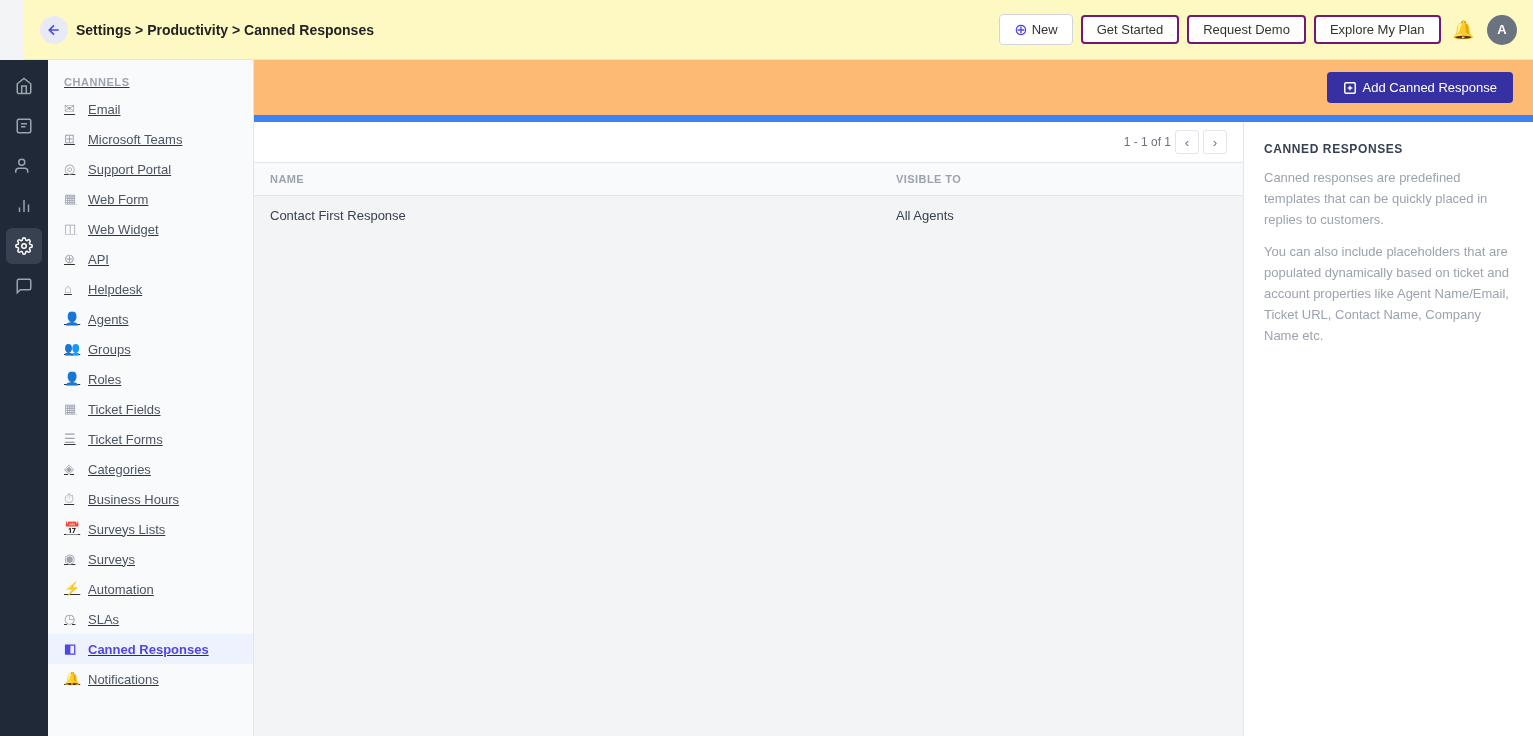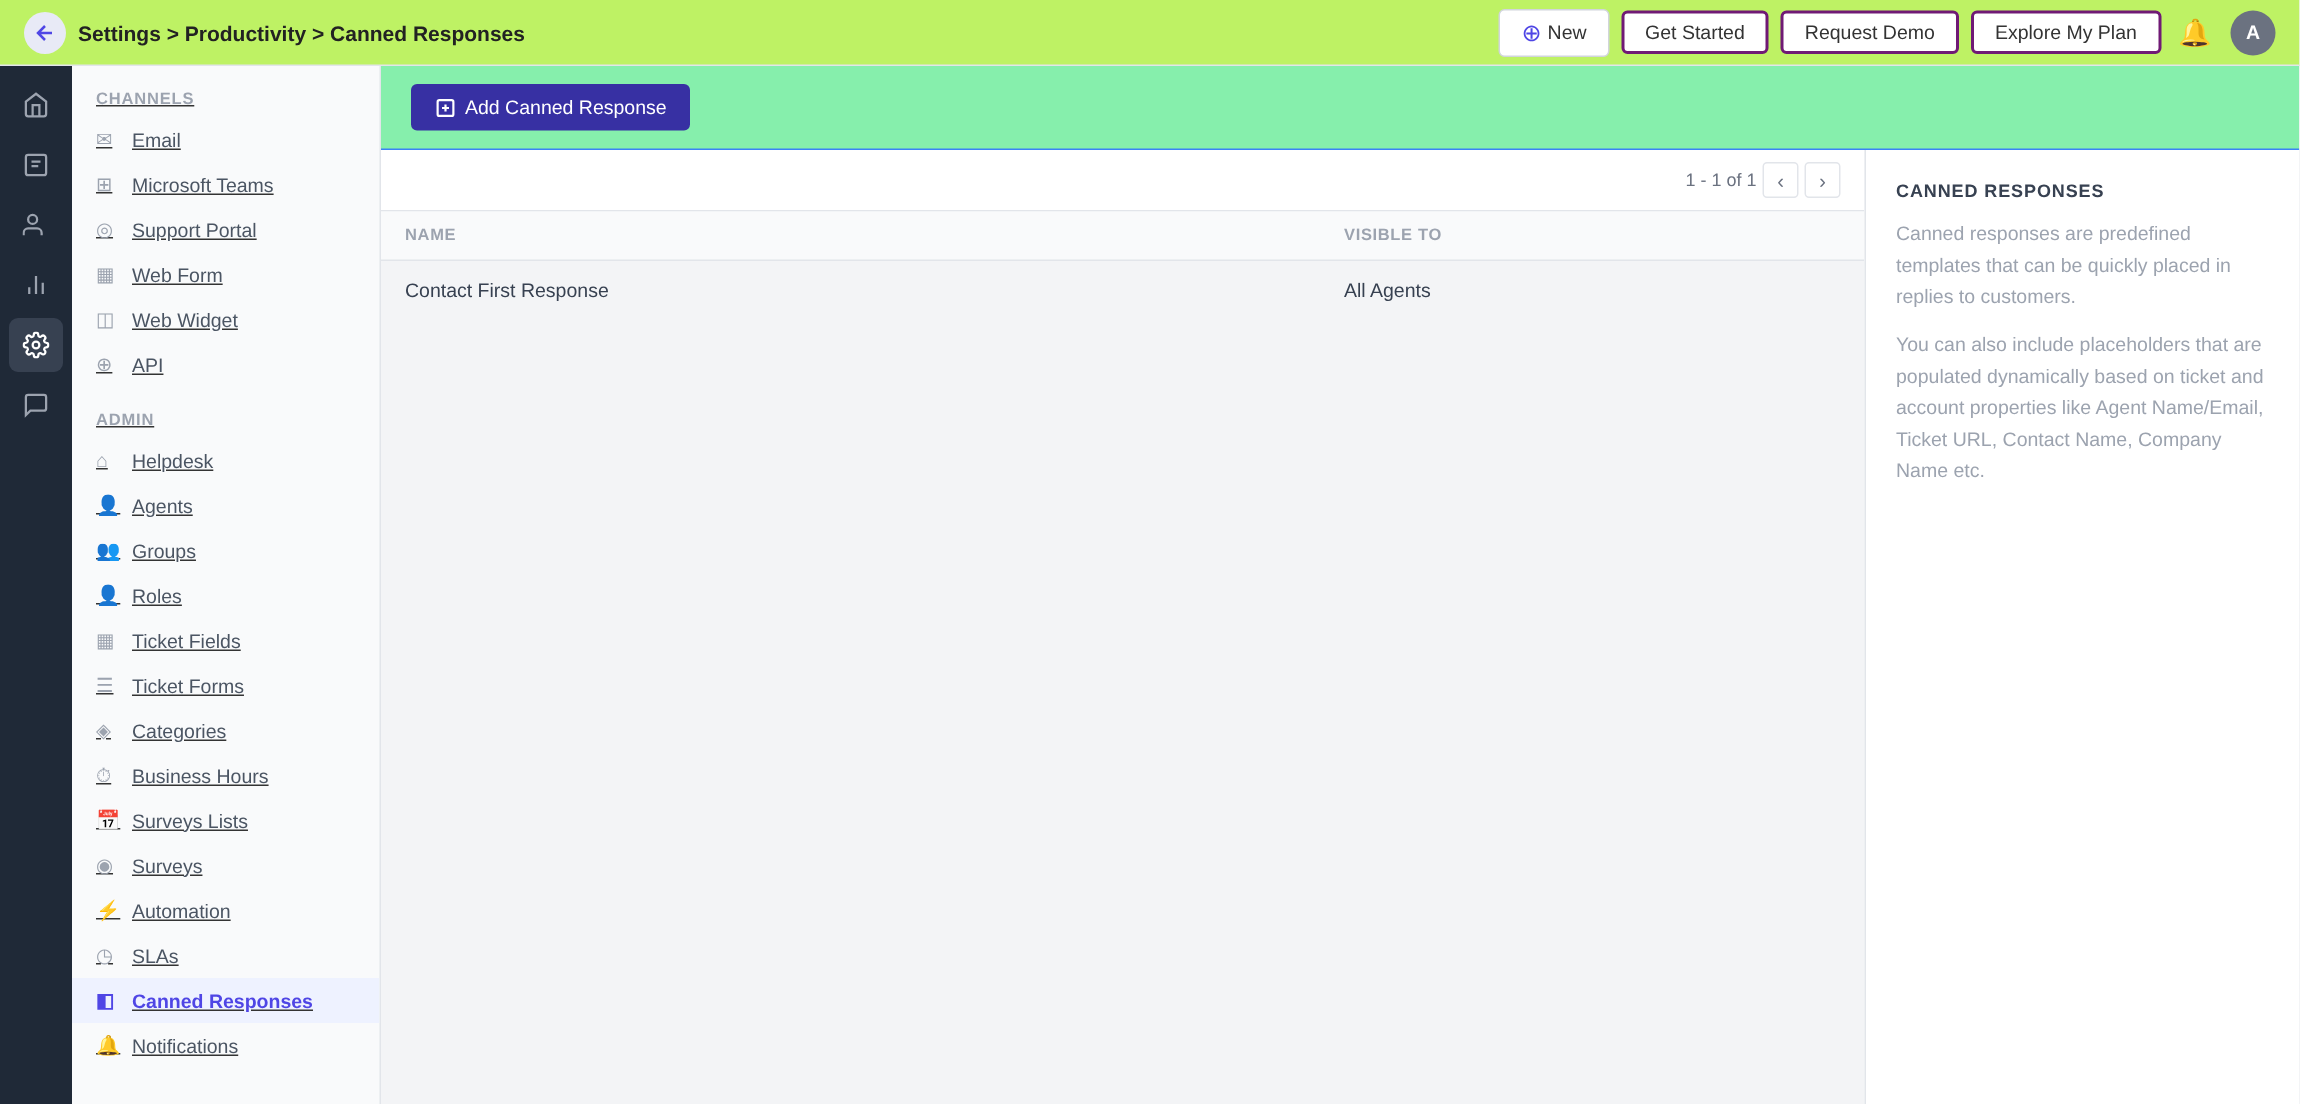--- a/index.html
+++ b/index.html
@@ -1,22 +1,22 @@
 <!DOCTYPE html>
 <html><head>
   <meta charset="utf-8">
   <style>
     * { box-sizing: border-box; margin: 0; padding: 0; }
     body { font-family: -apple-system, BlinkMacSystemFont, 'Segoe UI', sans-serif; font-size: 13px; background: #f3f4f6; color: #333; height: 736px; overflow: hidden; display: flex; flex-direction: column; }
 
     
     .topbar {
       display: flex; align-items: center; justify-content: space-between;
-      background: #bef264; border-bottom: 1px solid #e2e5ea; height: 44px;
-      padding: 0 16px; flex-shrink: 0;
+      background: #fef9c3; border-bottom: 1px solid #e2e5ea; height: 60px;
+      padding: 0 16px; flex-shrink: 0; margin-left: 24px;
     }
     .topbar-left { display: flex; align-items: center; gap: 8px; }
     .topbar-back-icon { width: 28px; height: 28px; background: #e8eaf6; border-radius: 50%; display: flex; align-items: center; justify-content: center; cursor: pointer; }
     .topbar-back-icon svg { width: 16px; height: 16px; }
     .topbar-breadcrumb { font-size: 14px; font-weight: 600; color: #222; }
     .topbar-right { display: flex; align-items: center; gap: 8px; }
     .btn-new {
       display: flex; align-items: center; gap: 4px;
       background: #fff; border: 1px solid #d1d5db; border-radius: 4px;
       padding: 5px 14px; font-size: 13px; cursor: pointer; color: #333; font-weight: 500;
@@ -63,22 +63,22 @@
     }
     .nav-item.active { color: #4f46e5; font-weight: 600; background: #eef2ff; }
     .nav-item .nav-icon { width: 16px; height: 16px; color: #9ca3af; flex-shrink: 0; }
     .nav-item.active .nav-icon { color: #4f46e5; }
 
     
     .content-area { flex: 1; display: flex; flex-direction: column; overflow: hidden; }
 
     
     .content-header {
-      background: #86efac; border-bottom: 1px solid #3b82f6;
-      padding: 12px 20px; display: flex; align-items: center; justify-content: flex-start; flex-shrink: 0;
+      background: #fdba74; border-bottom: 7px solid #3b82f6;
+      padding: 12px 20px; display: flex; align-items: center; justify-content: flex-end; flex-shrink: 0;
     }
     .btn-add-canned {
       display: flex; align-items: center; gap: 6px;
       background: #3730a3; color: #fff; border: none; border-radius: 4px;
       padding: 8px 16px; font-size: 13px; font-weight: 500; cursor: pointer;
     }
 
     
     .table-section { flex: 1; display: flex; overflow: hidden; }
     .table-main { flex: 1; overflow-y: auto; }
@@ -206,21 +206,20 @@
     </div>
     <div class="nav-item">
       <span class="nav-icon">◫</span>
       <span>Web Widget</span>
     </div>
     <div class="nav-item">
       <span class="nav-icon">⊕</span>
       <span>API</span>
     </div>
 
-    <div class="nav-section-title">Admin</div>
 
     <div class="nav-item">
       <span class="nav-icon">⌂</span>
       <span>Helpdesk</span>
     </div>
     <div class="nav-item">
       <span class="nav-icon">👤</span>
       <span>Agents</span>
     </div>
     <div class="nav-item">

